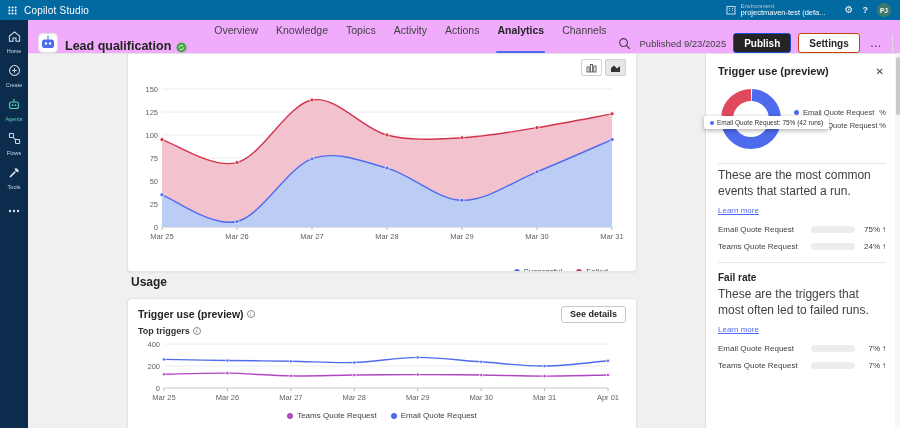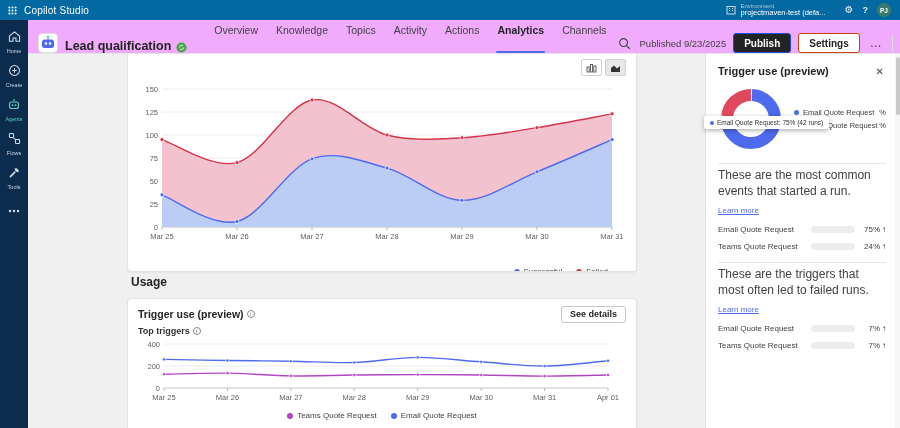--- a/index.html
+++ b/index.html
@@ -430,20 +430,21 @@
       <span class="trend">↑</span>
     </div>
     <div class="trig-row">
       <span class="trig-label">Teams Quote Request</span>
       <span class="bar-track"><span class="bar-fill" style="width: 24%; background: rgb(79, 107, 237);"></span></span>
       <span class="trig-val">24%</span>
       <span class="trend">↑</span>
     </div>
 
     <div class="hr"></div>
+    <div class="section-h">Fail rate</div>
     <div class="desc">These are the triggers that most often led to failed runs.</div>
     <span class="link">Learn more</span>
 
     <div class="trig-row">
       <span class="trig-label">Email Quote Request</span>
       <span class="bar-track"><span class="bar-fill" style="width: 7%; background: rgb(209, 52, 75);"></span></span>
       <span class="trig-val">7%</span>
       <span class="trend">↑</span>
     </div>
     <div class="trig-row">

